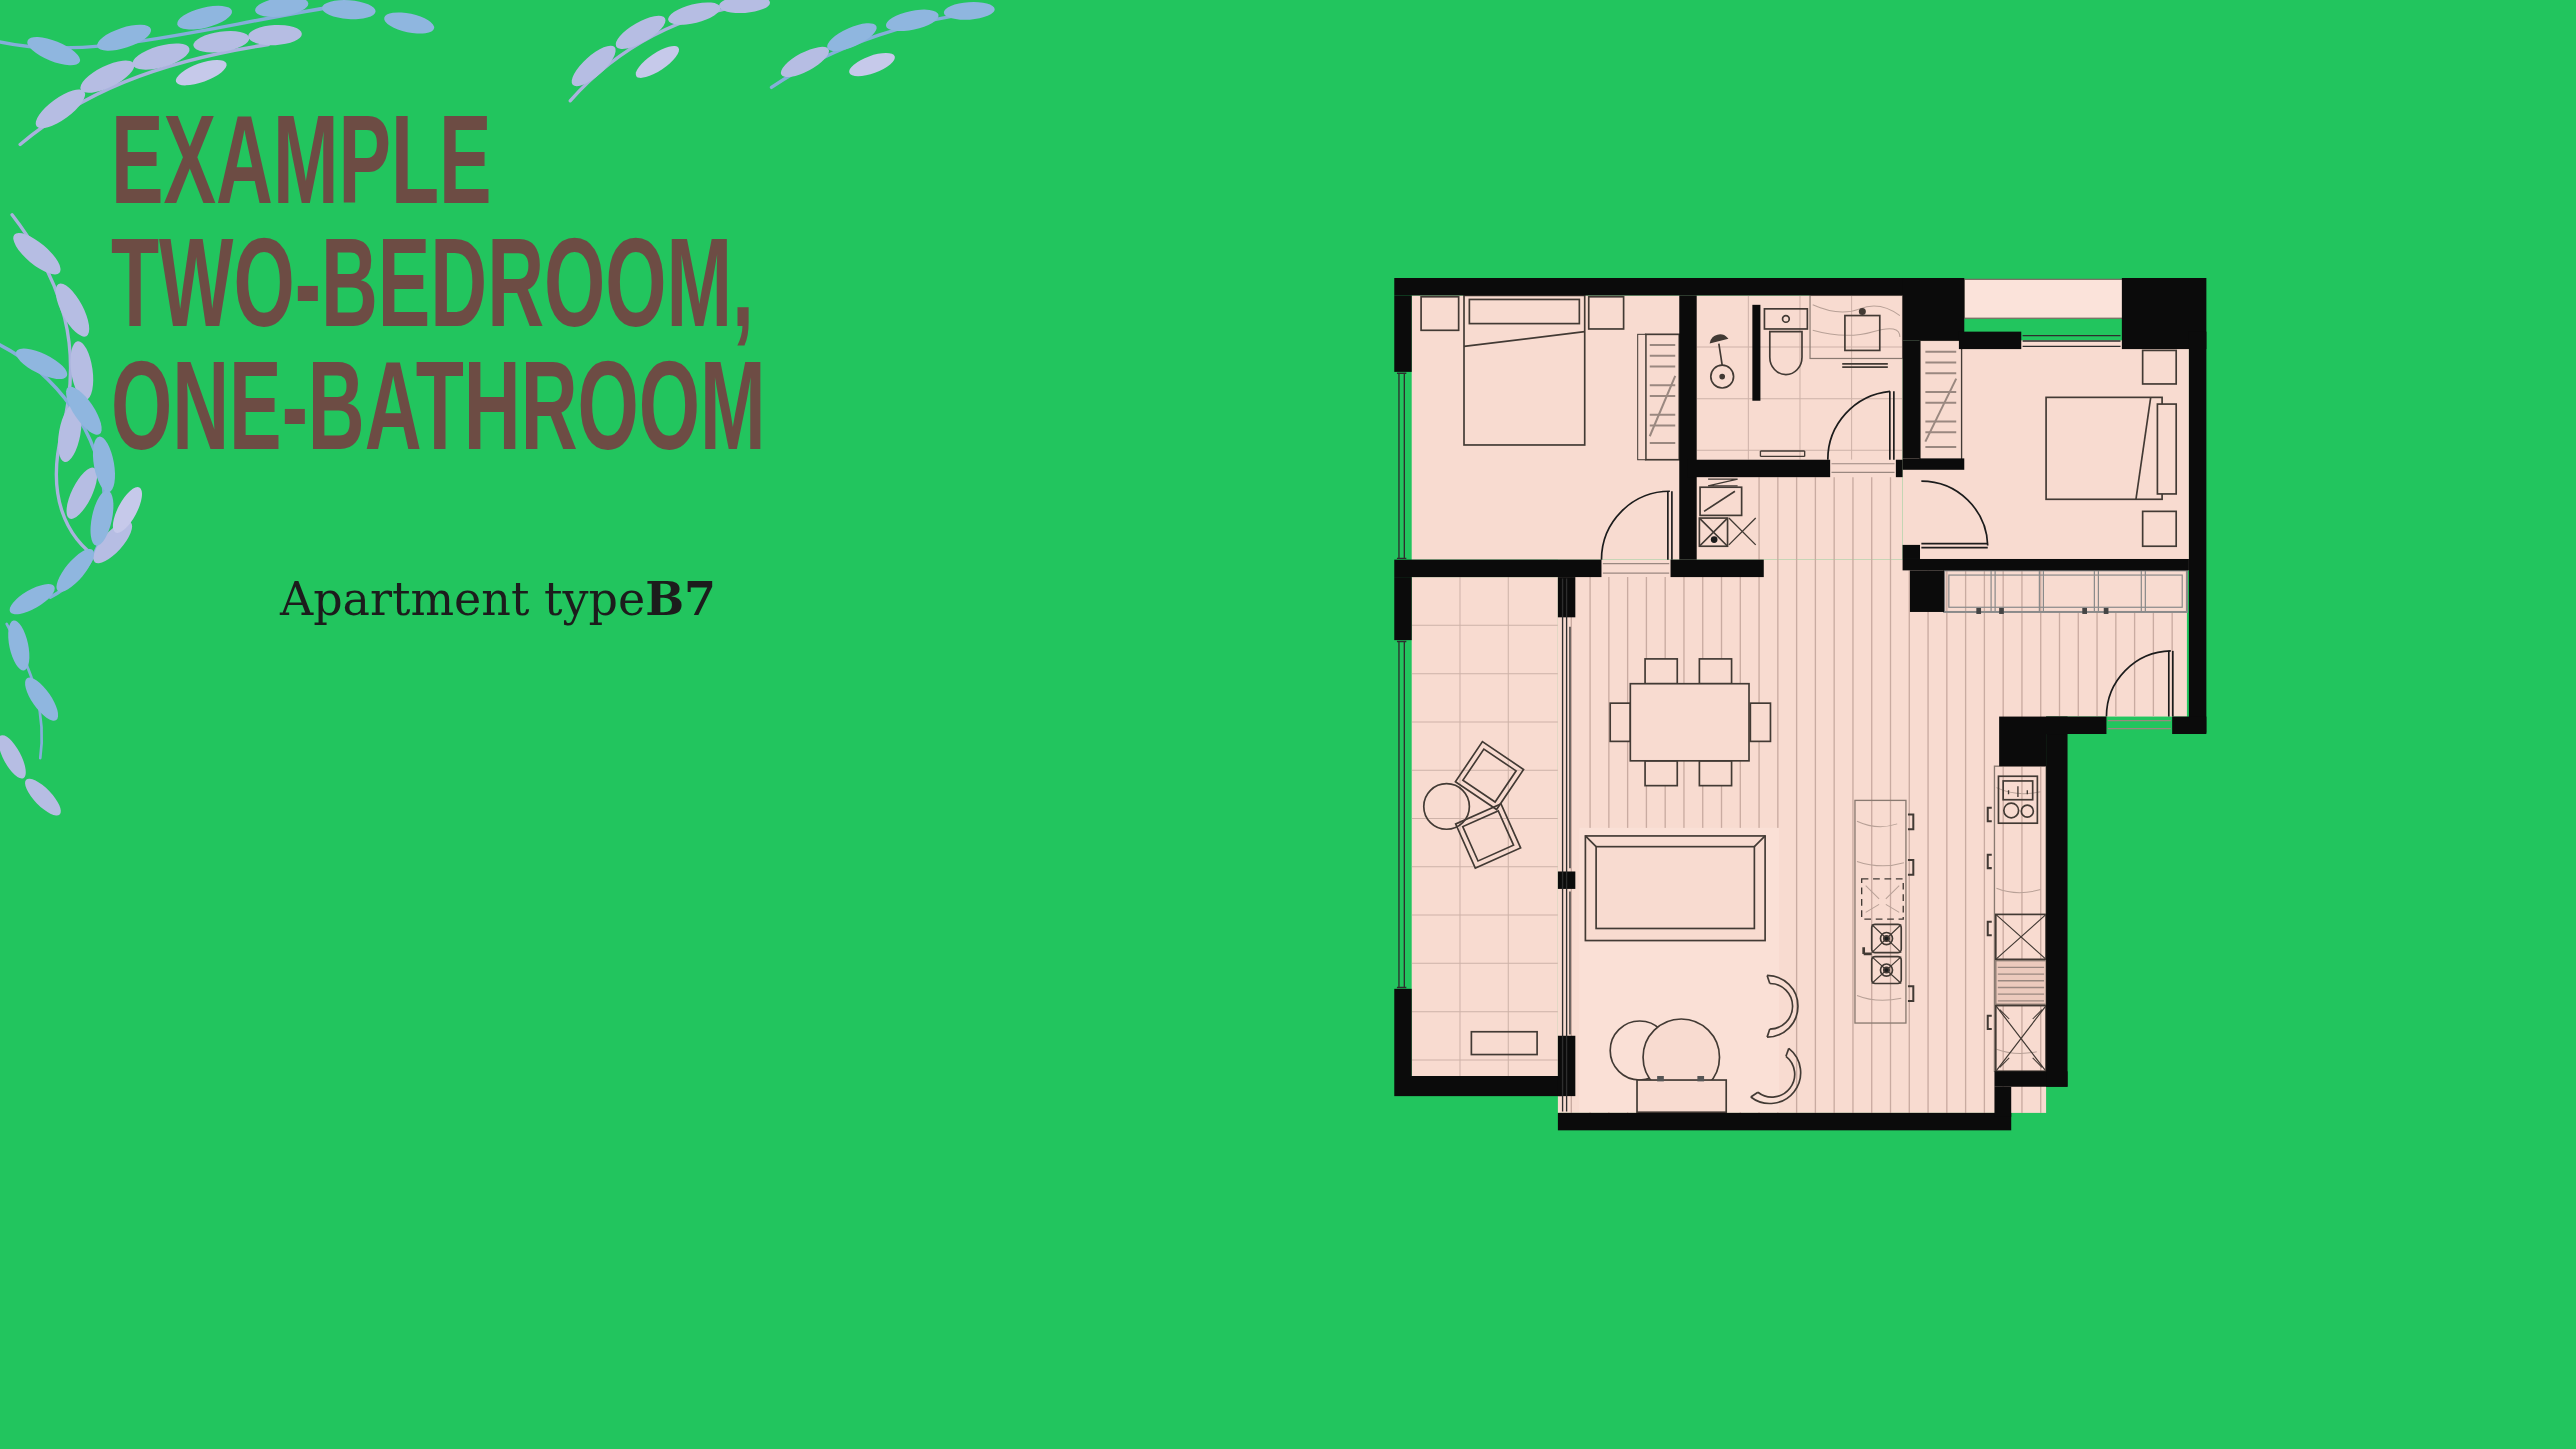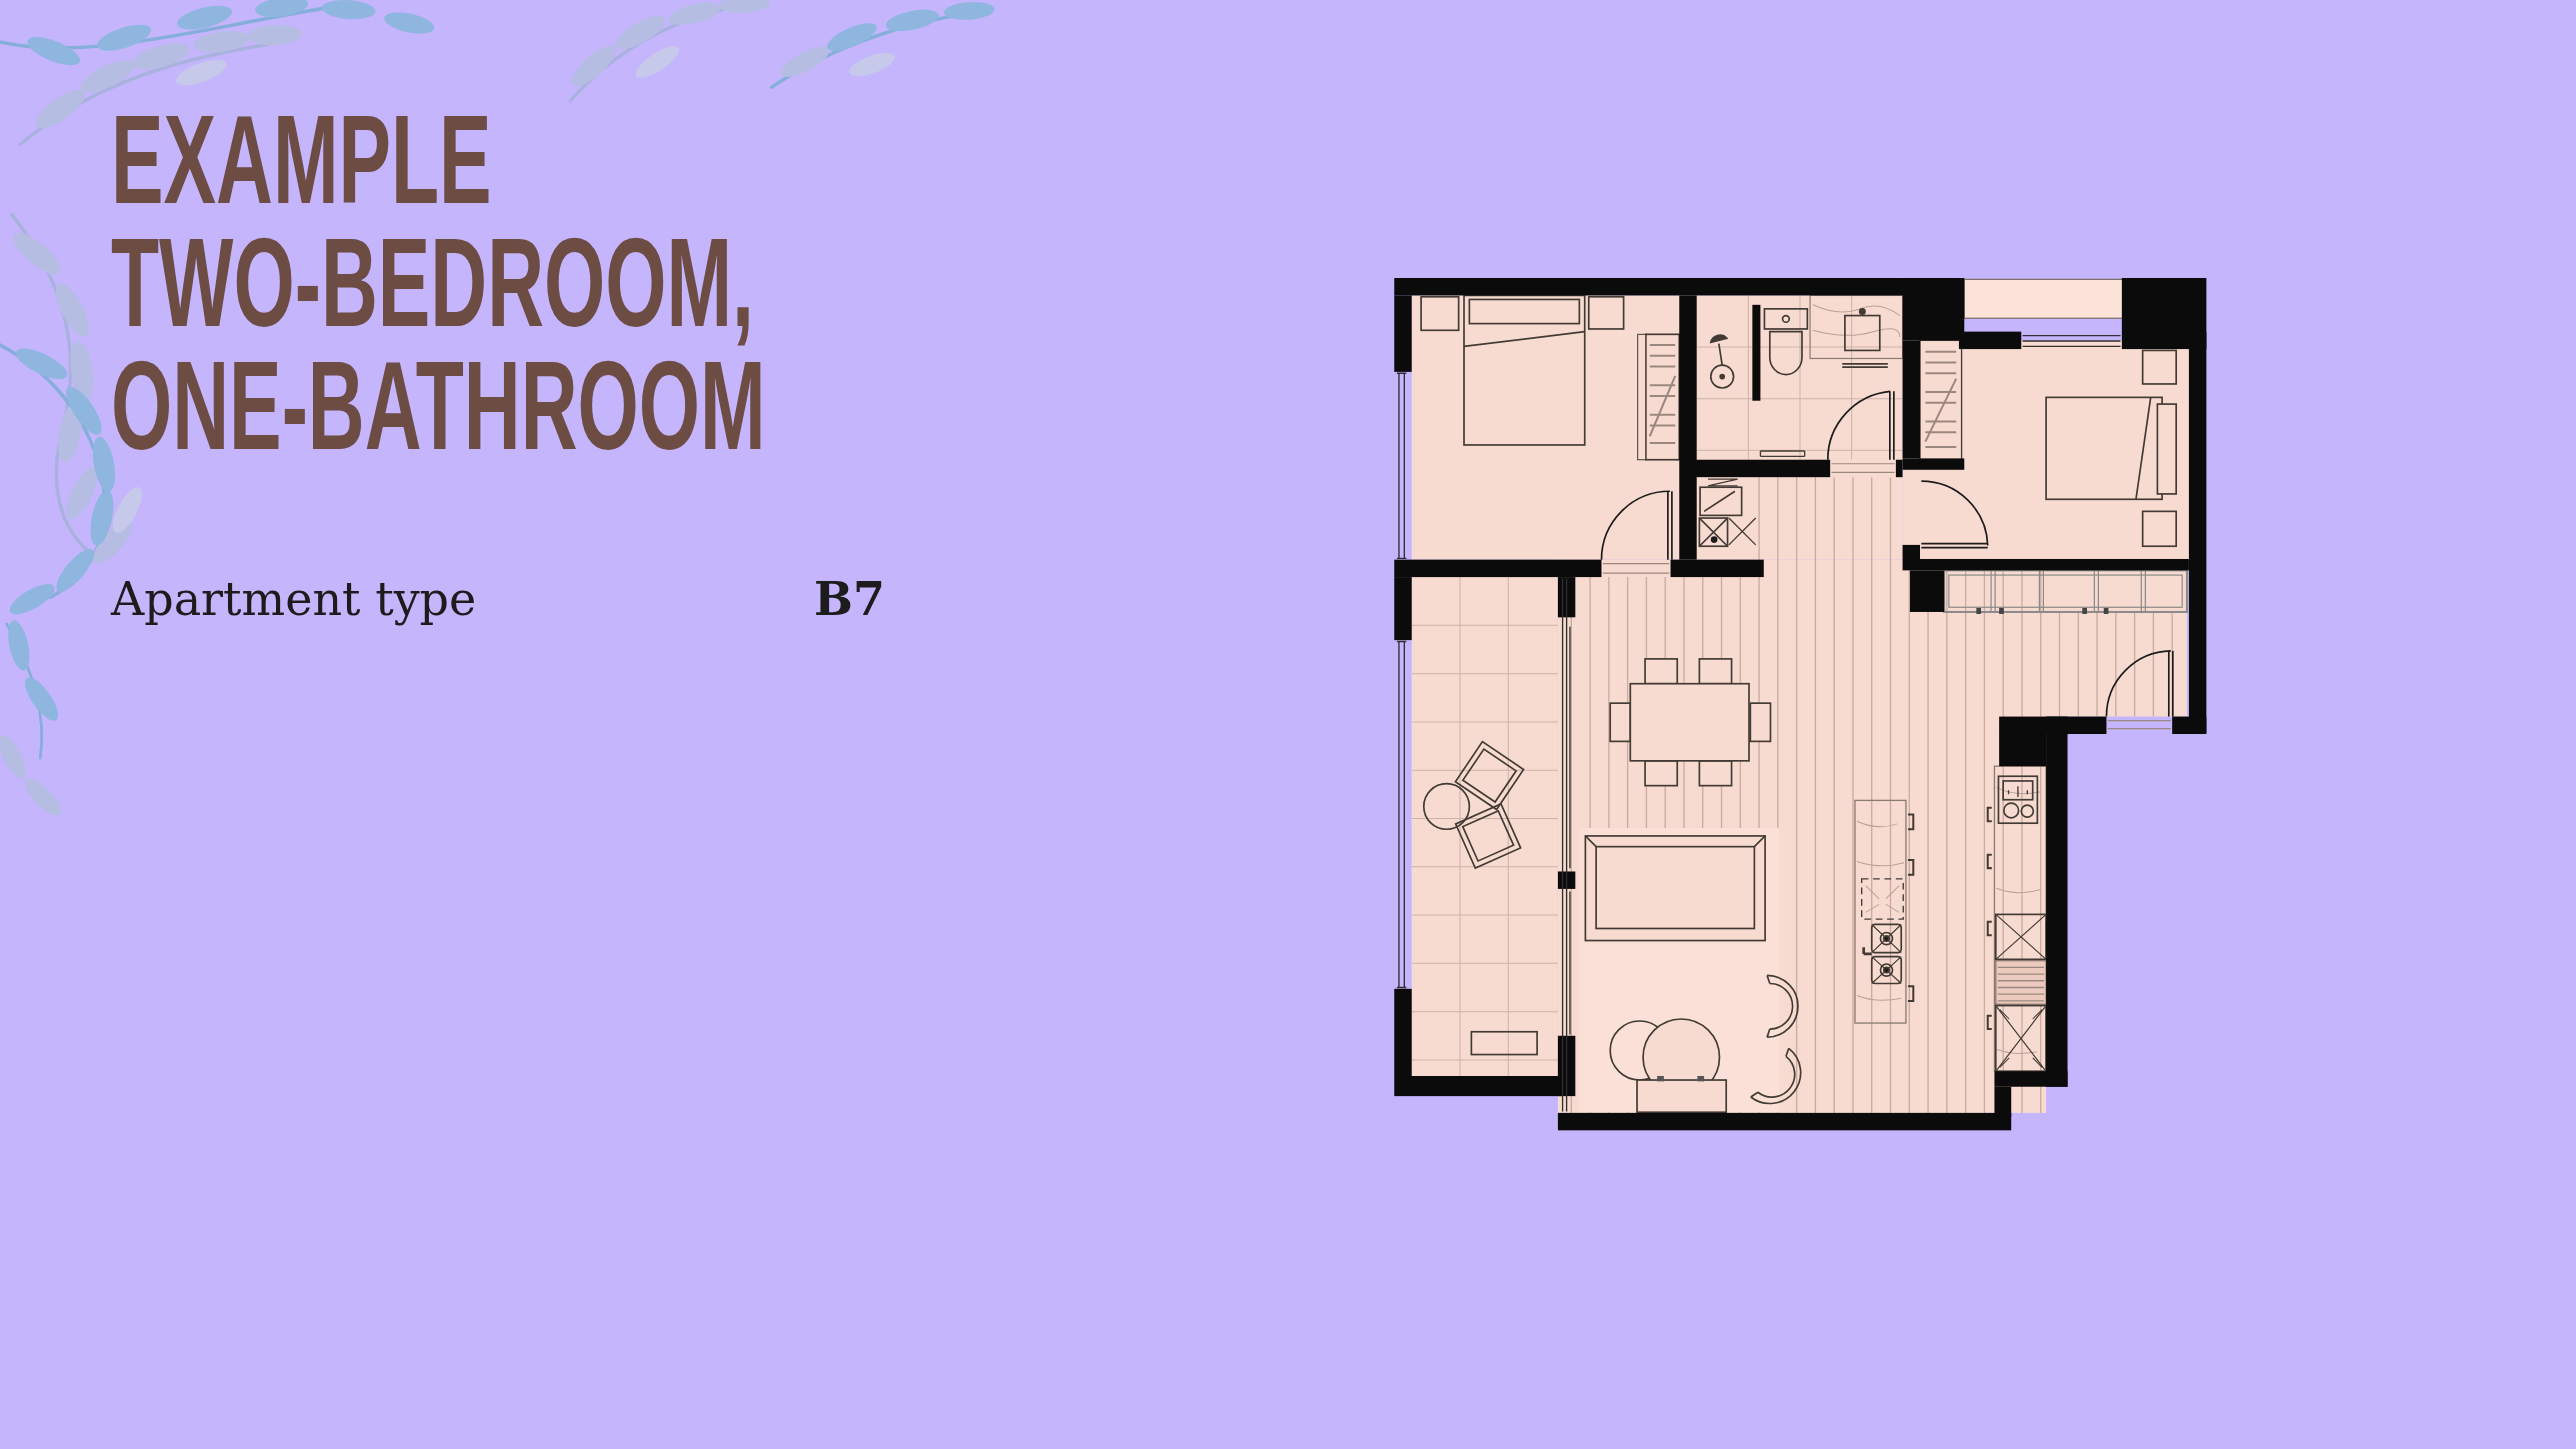--- a/index.html
+++ b/index.html
@@ -1,33 +1,33 @@
 <!DOCTYPE html>
 <html style="font-size:10.7px"><head>
 <meta charset="utf-8">
 <style>
   html,body{margin:0;padding:0;}
   .page{
     position:relative; width:2576px; height:1449px;
-    background:#c4b5fd; overflow:hidden;
+    background:#22c55e; overflow:hidden;
     font-family:"DejaVu Serif", serif; color:#1c1c1c;
   }
   .leaves{position:absolute; left:0; top:0; z-index:1;}
   .title{
     position:absolute; left:111px; top:98px; z-index:2;
     font-family:"Liberation Sans", sans-serif; font-weight:bold;
     font-size:127px; line-height:123px; letter-spacing:0px;
     color:#6d4c44; transform:scaleX(0.62); transform-origin:top left;
     white-space:nowrap;
   }
   .specs{
     position:absolute; left:111px; top:572px; width:774px; z-index:2;
     font-size:46px;
   }
-  .spec-row{display:flex; justify-content:space-between; align-items:baseline; height:70px;}
+  .spec-row{display:flex; justify-content:center; align-items:baseline; height:70px;}
   .spec-label{text-align:left;}
   .spec-value{text-align:right;font-weight:bold;}
   .disclaimer{
     position:absolute; left:111px; top:1283px; z-index:2;
     font-size:23px; line-height:32px; color:#2b2b2b;
   }
   .plan{position:absolute; left:1394px; top:278px; z-index:2;}
 </style>
 </head>
 <body>

